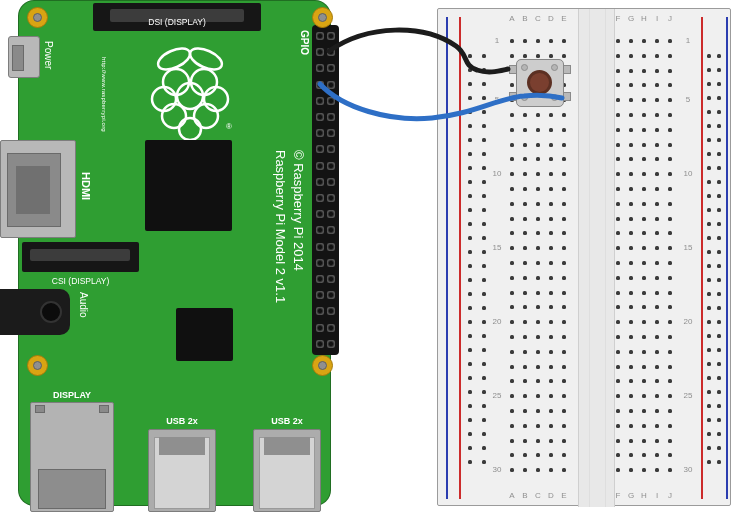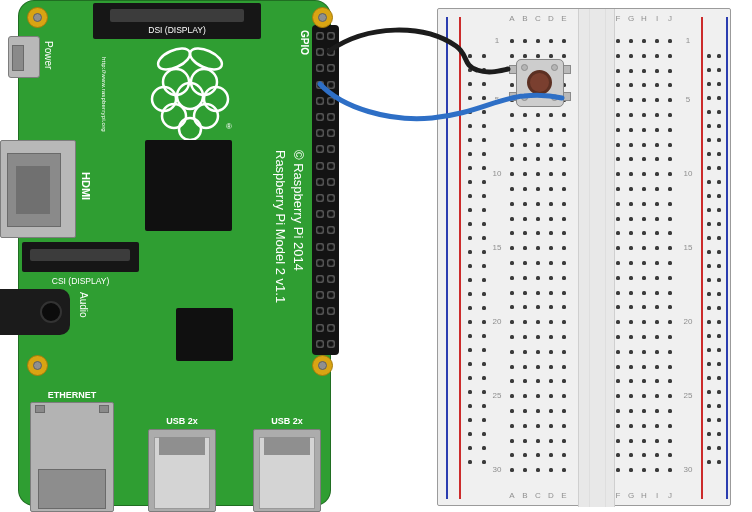--- a/index.html
+++ b/index.html
@@ -30,21 +30,21 @@
   .btn-corner{position:absolute;width:7px;height:7px;border-radius:50%;background:#b5b5b5;border:1px solid #8f8f8f;box-sizing:border-box;}
   svg{display:block;}
 </style>
 </head>
 <body>
 
 <div id="stage">
 
   <div class="pi-board" style="background: rgb(47, 158, 50);"></div>
 
-  <div class="blk" style="left:93px;top:3px;width:168px;height:36px;">
+  <div class="blk" style="left:93px;top:3px;width:168px;height:28px;">
     <div class="blk-strip" style="left:17px;top:6px;width:134px;height:13px;"></div>
     <div class="hlabel" style="left:0;right:0;bottom:4px;font-size:8.5px;">DSI (DISPLAY)</div>
   </div>
 
   <div class="metal" style="left:8px;top:36px;width:32px;height:42px;">
     <div class="metal-dark" style="left:3px;top:8px;width:12px;height:26px;"></div>
   </div>
   <div class="vlabel" style="left:54px;top:41px;font-size:10px;">Power</div>
 
   <svg class="abs" style="left:136px;top:44px;" width="108" height="98" viewBox="0 0 108 98">
@@ -127,21 +127,21 @@
   <div class="blk" style="left:0;top:289px;width:70px;height:46px;background:#1b1b1b;border-radius:0 10px 10px 0;">
     <div style="position:absolute;right:8px;top:12px;width:22px;height:22px;border-radius:50%;background:#0c0c0c;border:2px solid #333;box-sizing:border-box;"></div>
   </div>
   <div class="vlabel" style="left:89px;top:292px;font-size:10px;">Audio</div>
 
   <div class="vlabel" style="left:288px;top:150px;font-size:13px;">Raspberry Pi Model 2 v1.1</div>
   <div class="vlabel" style="left:306px;top:150px;font-size:13px;">© Raspberry Pi 2014</div>
 
   <div class="blk" style="left:176px;top:308px;width:57px;height:53px;background:#101010;"></div>
 
-  <div class="hlabel" style="left:30px;width:84px;top:390px;font-size:9px;font-weight:bold;">ETHERNET</div>
+  <div class="hlabel" style="left:30px;width:84px;top:390px;font-size:9px;font-weight:bold;">DISPLAY</div>
   <div class="metal" style="left:30px;top:402px;width:84px;height:110px;background:#b3b3b3;border-radius:2px;">
     <div class="metal-dark" style="left:4px;top:2px;width:10px;height:8px;"></div>
     <div class="metal-dark" style="left:68px;top:2px;width:10px;height:8px;"></div>
     <div class="metal-dark" style="left:7px;top:66px;width:68px;height:40px;background:#8d8d8d;"></div>
   </div>
 
   <div class="hlabel" style="left:148px;width:68px;top:416px;font-size:9px;font-weight:bold;">USB 2x</div>
   <div class="metal" style="left:148px;top:429px;width:68px;height:83px;background:#acacac;border-radius:2px;">
     <div style="position:absolute;left:5px;top:7px;width:56px;height:72px;background:#d4d4d4;border:1px solid #9a9a9a;box-sizing:border-box;"></div>
     <div style="position:absolute;left:10px;top:7px;width:46px;height:18px;background:#8f8f8f;"></div>

